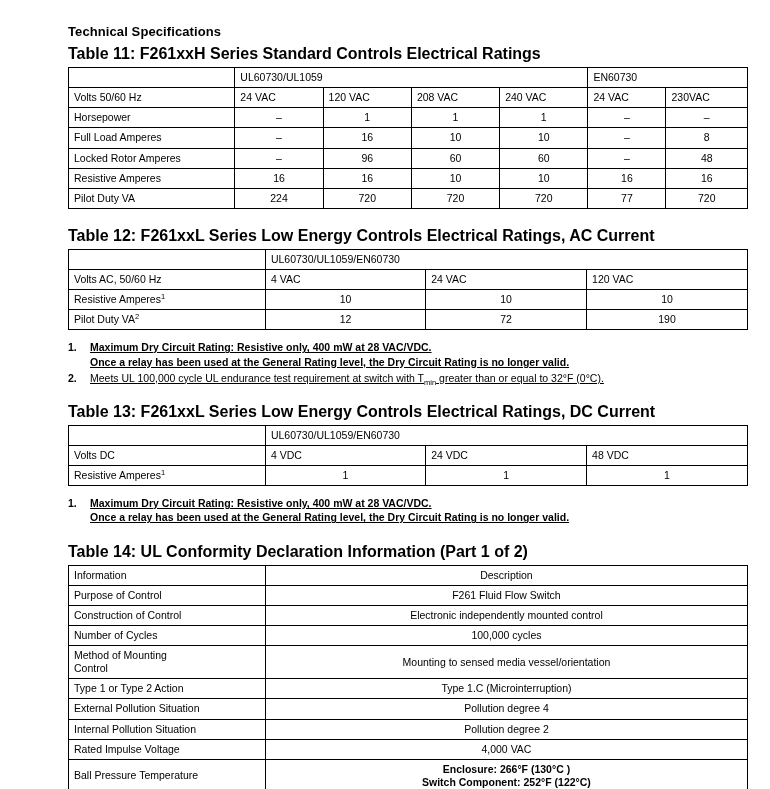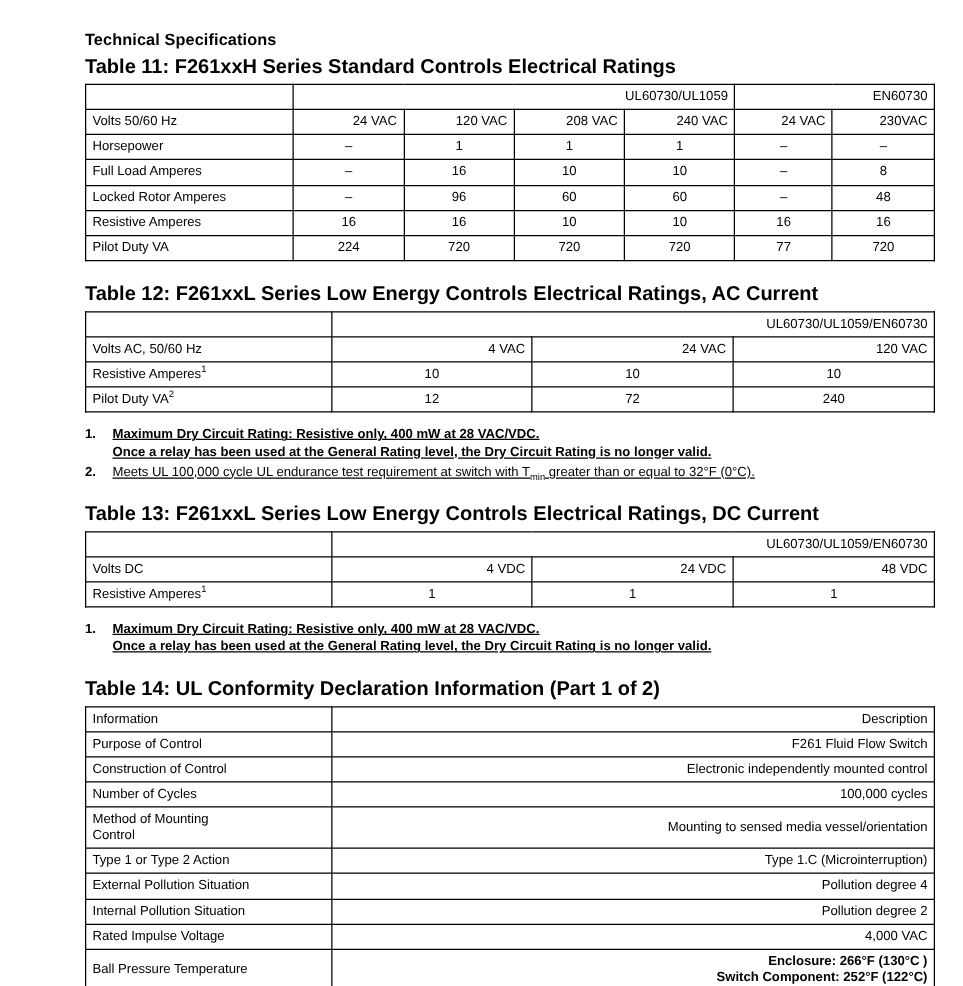--- a/index.html
+++ b/index.html
@@ -46,32 +46,32 @@
   }
   table.spec td, table.spec th {
     border: 1px solid #000;
     padding: 3px 5px;
     vertical-align: middle;
     font-weight: normal;
     line-height: 1.25;
   }
   .hdr {
     font-weight: bold;
-    text-align: right;
+    text-align: left;
   }
   .rowlabel {
     font-weight: bold;
     text-align: left;
     padding-left: 8px;
   }
   .ctr {
     text-align: center;
   }
   .lft {
-    text-align: right;
+    text-align: center;
     padding-left: 8px;
   }
   .blankcell {
     border-top: none;
     border-left: none;
   }
   .spacer-16 { height: 16px; }
   .spacer-18 { height: 18px; }
   ol.notes {
     margin: 10px 0 0 0;
@@ -219,21 +219,21 @@
         <tr>
           <td class="rowlabel"><span>Resistive Amperes</span><sup>1</sup></td>
           <td class="ctr">10</td>
           <td class="ctr">10</td>
           <td class="ctr">10</td>
         </tr>
         <tr>
           <td class="rowlabel"><span>Pilot Duty VA</span><sup>2</sup></td>
           <td class="ctr">12</td>
           <td class="ctr">72</td>
-          <td class="ctr">240</td>
+          <td class="ctr">190</td>
         </tr>
       </tbody>
     </table>
 
     <ol class="notes">
       <li>
         <span class="num">1.</span>
         <span class="txt">
           <span class="note-line note-bold">Maximum Dry Circuit Rating: Resistive only, 400 mW at 28 VAC/VDC.</span>
           <span class="note-line note-bold">Once a relay has been used at the General Rating level, the Dry Circuit Rating is no longer valid.</span>

